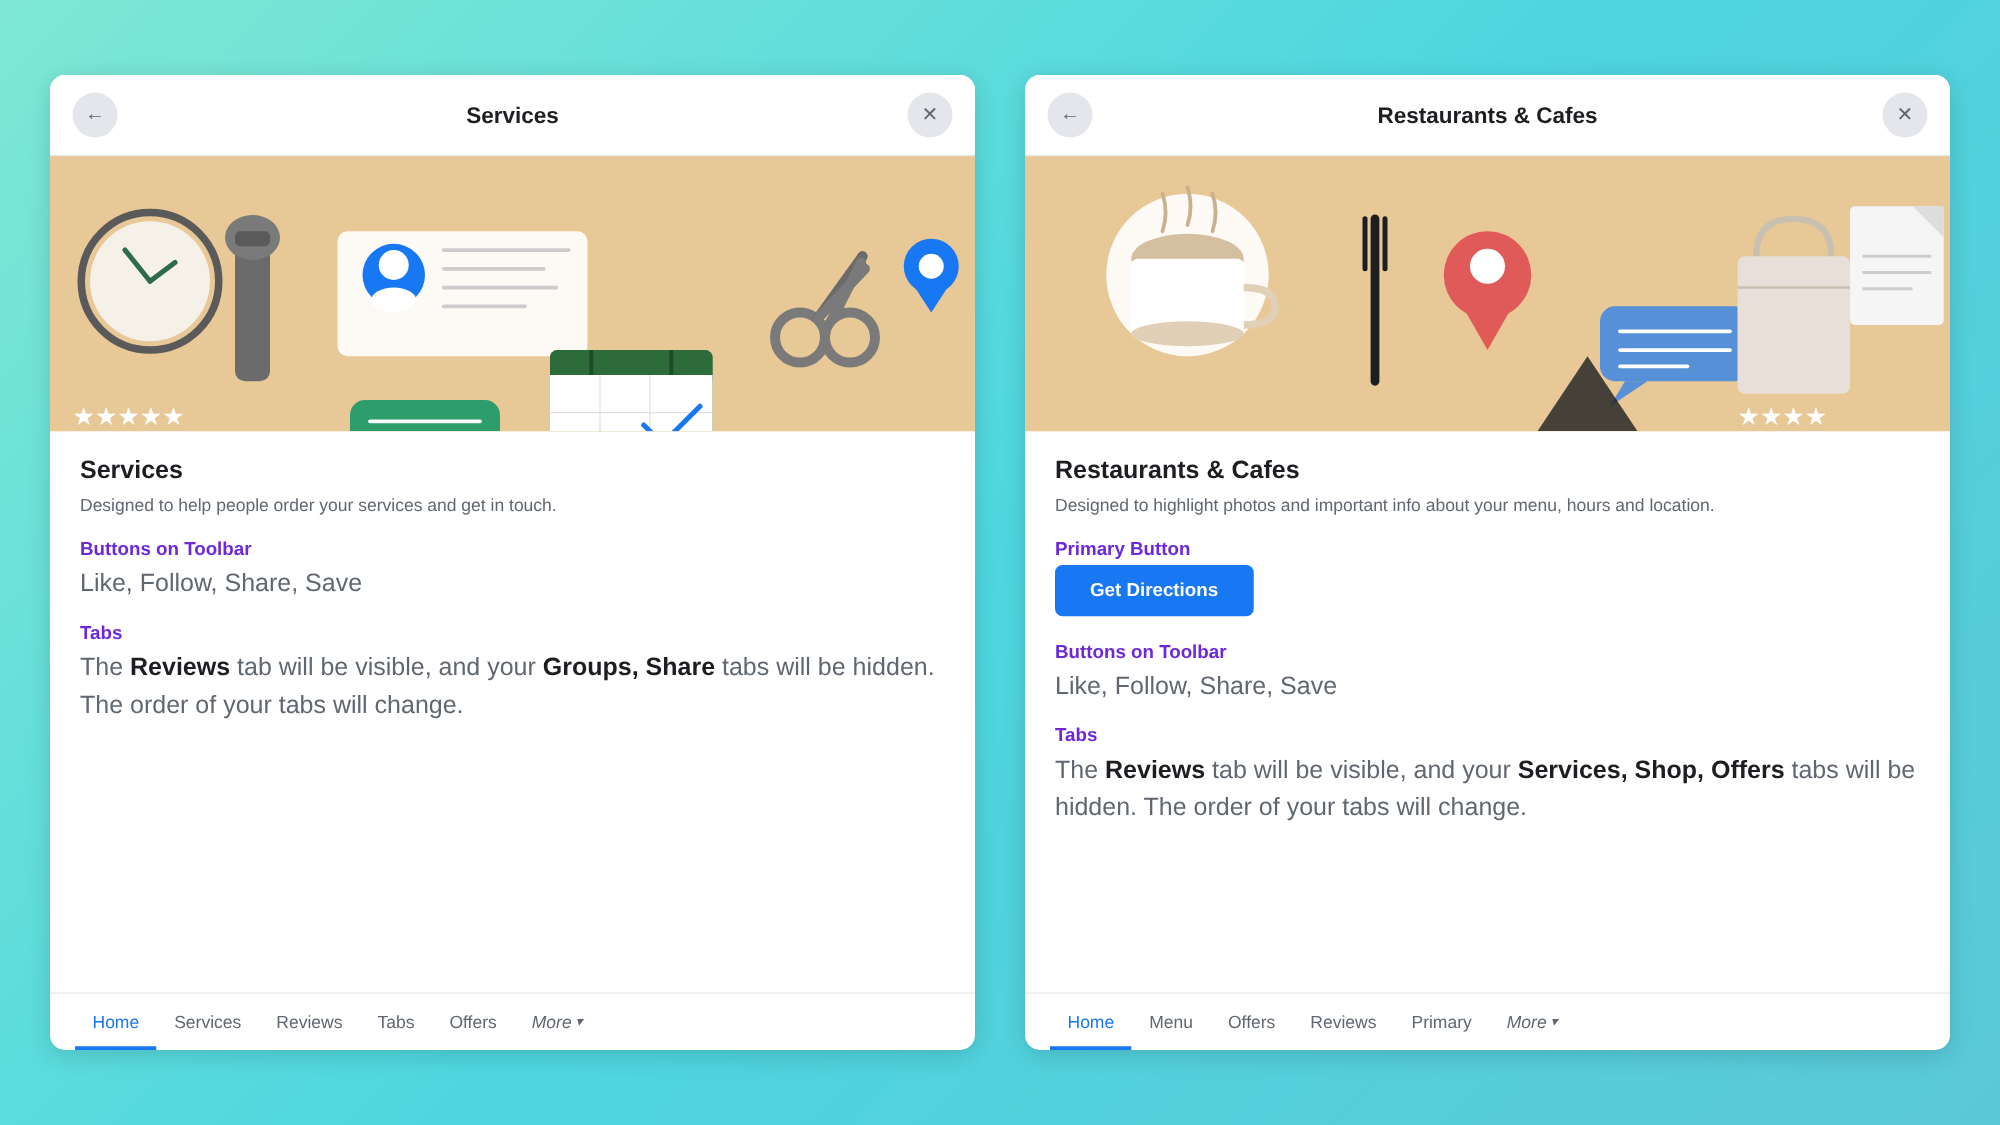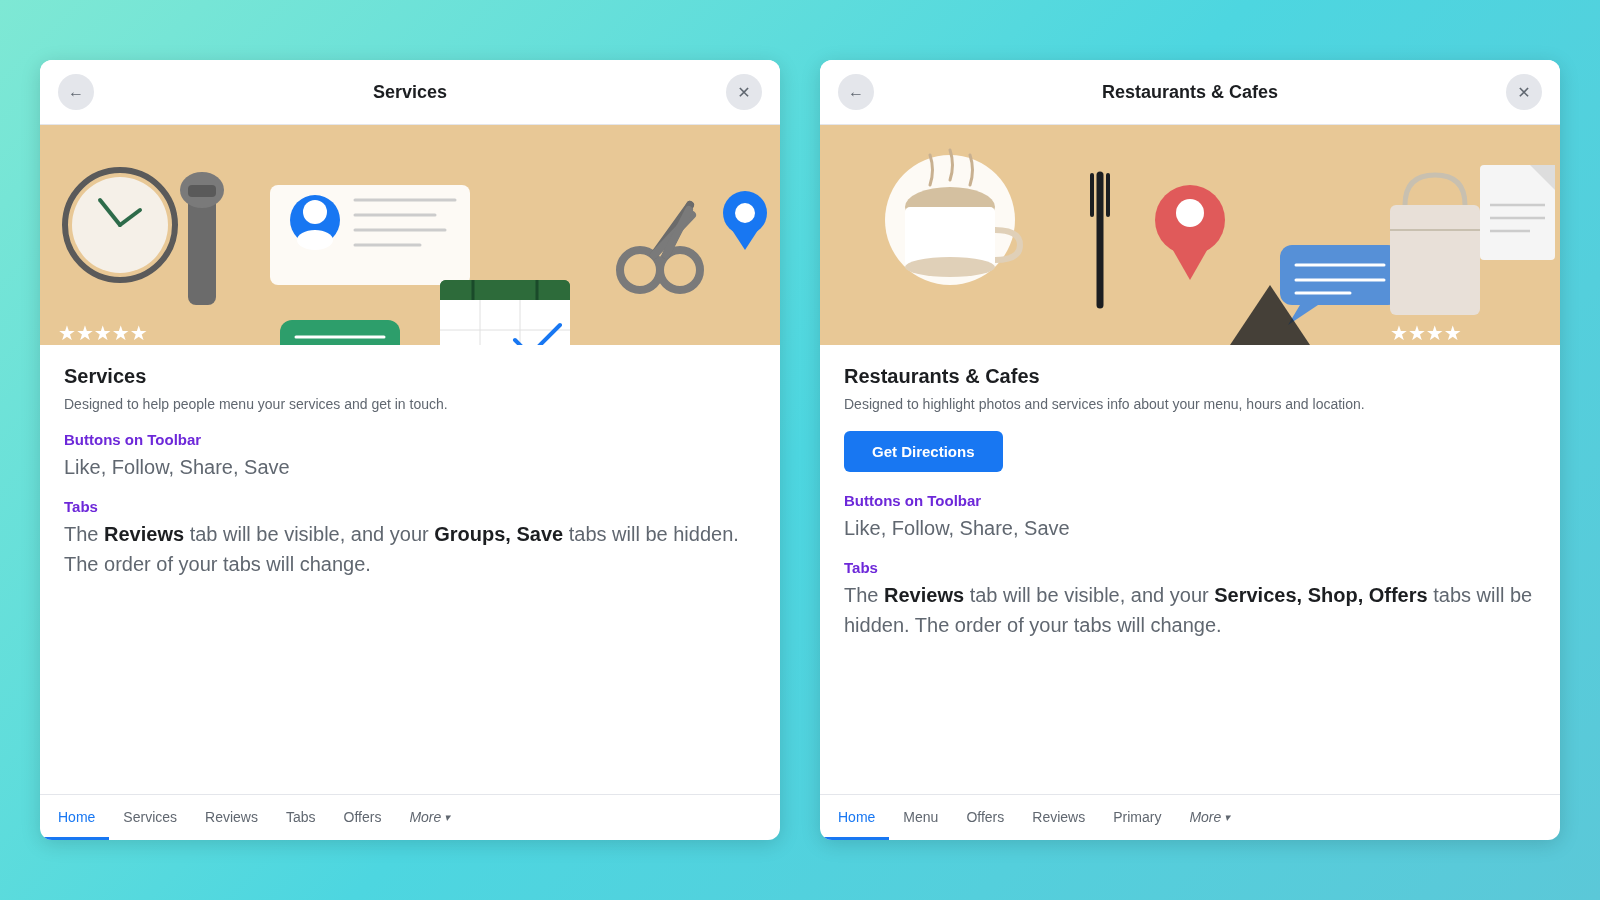--- a/index.html
+++ b/index.html
@@ -134,21 +134,21 @@
       margin-bottom: 20px;
       display: inline-block;
     }
 
     
     .tabs-row {
       display: flex;
       align-items: center;
       gap: 0;
       border-top: 1px solid #e4e6eb;
-      padding: 0 4px;
+      padding: 0 20px;
       margin-top: auto;
     }
 
     .tab-item {
       padding: 14px 14px 12px;
       font-size: 14px;
       font-weight: 500;
       color: #606770;
       cursor: pointer;
       position: relative;
@@ -246,28 +246,28 @@
         <polygon points="10,42 25,65 40,42" fill="#1877f2"></polygon>
       </g>
 
       <text x="18" y="215" fill="#fff" font-size="20">★★★★★</text>
     </svg>
   </div>
 
   <div class="card-content">
 
     <div class="section-title">Services</div>
-    <div class="section-desc">Designed to help people menu your services and get in touch.</div>
+    <div class="section-desc">Designed to help people order your services and get in touch.</div>
 
     <div class="subsection-title">Buttons on Toolbar</div>
     <div class="subsection-desc">Like, Follow, Share, Save</div>
 
     <div class="subsection-title">Tabs</div>
     <div class="subsection-desc">
-      The <strong>Reviews</strong> tab will be visible, and your <strong>Groups, Save</strong> tabs will be hidden. The order of your tabs will change.
+      The <strong>Reviews</strong> tab will be visible, and your <strong>Groups, Share</strong> tabs will be hidden. The order of your tabs will change.
     </div>
 
   </div>
 
   <div class="tabs-row">
     <div class="tab-item active">Home</div>
     <div class="tab-item">Services</div>
     <div class="tab-item">Reviews</div>
     <div class="tab-item">Tabs</div>
     <div class="tab-item">Offers</div>
@@ -327,22 +327,23 @@
 
       <polygon points="450,160 490,220 410,220" fill="#1c1e21" opacity="0.8"></polygon>
 
       <text x="570" y="215" fill="#fff" font-size="20">★★★★</text>
     </svg>
   </div>
 
   <div class="card-content">
 
     <div class="section-title">Restaurants &amp; Cafes</div>
-    <div class="section-desc">Designed to highlight photos and services info about your menu, hours and location.</div>
-
+    <div class="section-desc">Designed to highlight photos and important info about your menu, hours and location.</div>
+
+    <div class="subsection-title">Primary Button</div>
 
     <button class="cta-button">Get Directions</button>
 
     <div class="subsection-title">Buttons on Toolbar</div>
     <div class="subsection-desc">Like, Follow, Share, Save</div>
 
     <div class="subsection-title">Tabs</div>
     <div class="subsection-desc">
       The <strong>Reviews</strong> tab will be visible, and your <strong>Services, Shop, Offers</strong> tabs will be hidden. The order of your tabs will change.
     </div>

